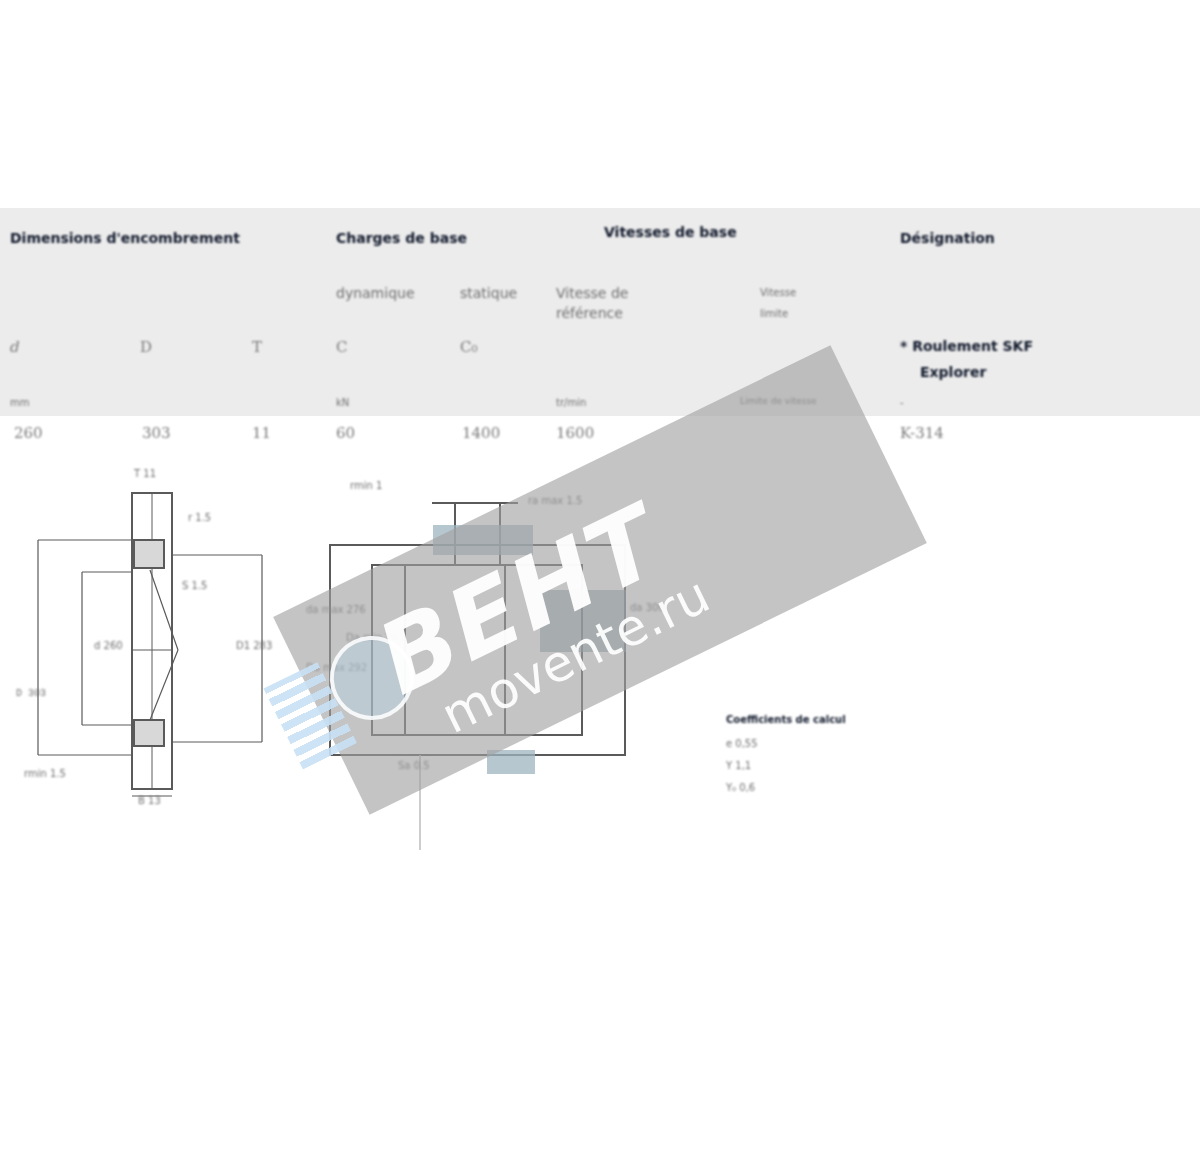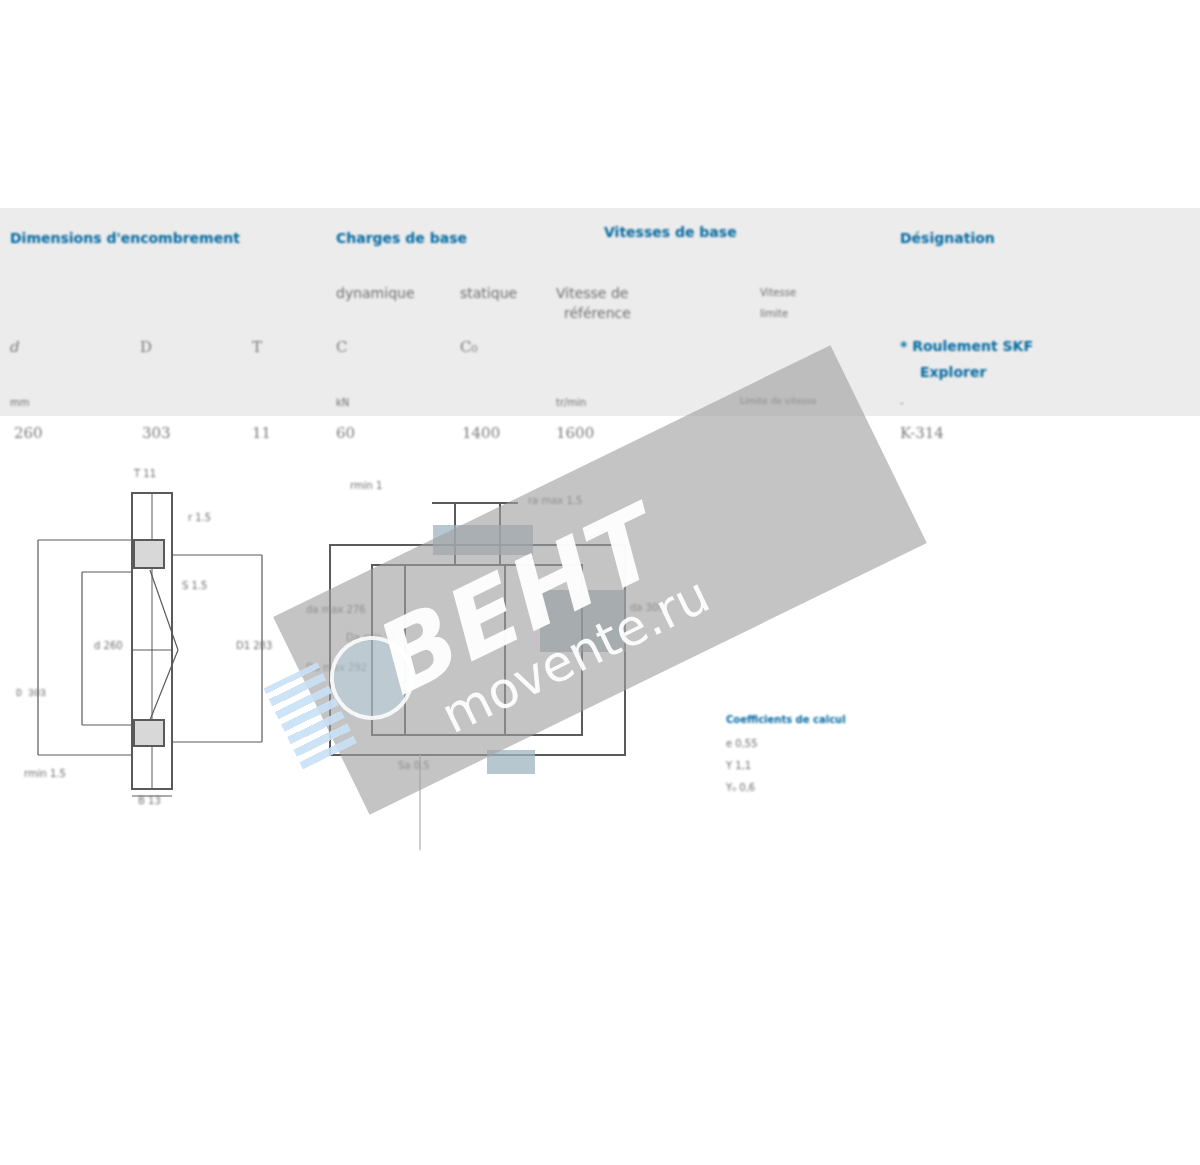--- a/index.html
+++ b/index.html
@@ -4,21 +4,21 @@
   <style>
     html, body { margin: 0; padding: 0; }
     body {
       width: 1200px; height: 1165px; background: #ffffff; position: relative; overflow: hidden;
       font-family: "DejaVu Sans", sans-serif; color: #6f6f6f;
     }
     .table-head {
       position: absolute; left: 0; top: 208px; width: 1200px; height: 208px; background: #ececec;
     }
     .t { position: absolute; font-size: 14px; white-space: nowrap; filter: blur(0.9px); }
-    .b { font-weight: bold; color: #0369a1; }
+    .b { font-weight: bold; color: #0f172a; }
     .sm { font-size: 10px; }
     .v { font-family: "DejaVu Serif", serif; font-size: 15px; color: #7a7a7a; }
     svg { position: absolute; left: 0; top: 0; filter: blur(0.7px); }
     .wm {
       position: absolute; left: 290px; top: 470px; width: 620px; height: 220px;
       background: rgba(160,160,160,0.62);
       transform: rotate(-26deg); transform-origin: center center;
     }
     .wm-logo {
       position: absolute; left: 80px; top: 36px; font-size: 98px; font-weight: bold; font-style: italic;
@@ -43,21 +43,21 @@
 <div class="table-head"></div>
 
 <div class="t b" style="left:10px;top:230px;">Dimensions d'encombrement</div>
 <div class="t b" style="left:336px;top:230px;">Charges de base</div>
 <div class="t b" style="left:556px;top:224px;margin-left:48px;">Vitesses de base</div>
 <div class="t b" style="left:900px;top:230px;">Désignation</div>
 
 <div class="t" style="left:336px;top:285px;">dynamique</div>
 <div class="t" style="left:460px;top:285px;">statique</div>
 <div class="t" style="left:556px;top:285px;">Vitesse de</div>
-<div class="t" style="left:556px;top:305px;margin-left:8px;">référence</div>
+<div class="t" style="left:556px;top:305px;">référence</div>
 <div class="t sm" style="left:760px;top:287px;">Vitesse</div>
 <div class="t sm" style="left:760px;top:308px;">limite</div>
 <div class="t b" style="left:900px;top:338px;">* Roulement SKF</div>
 <div class="t b" style="left:900px;top:364px;margin-left:20px;">Explorer</div>
 
 <div class="t v" style="left:10px;top:338px;font-style:italic;">d</div>
 <div class="t v" style="left:140px;top:338px;">D</div>
 <div class="t v" style="left:252px;top:338px;">T</div>
 <div class="t v" style="left:336px;top:338px;">C</div>
 <div class="t v" style="left:460px;top:338px;">C₀</div>

